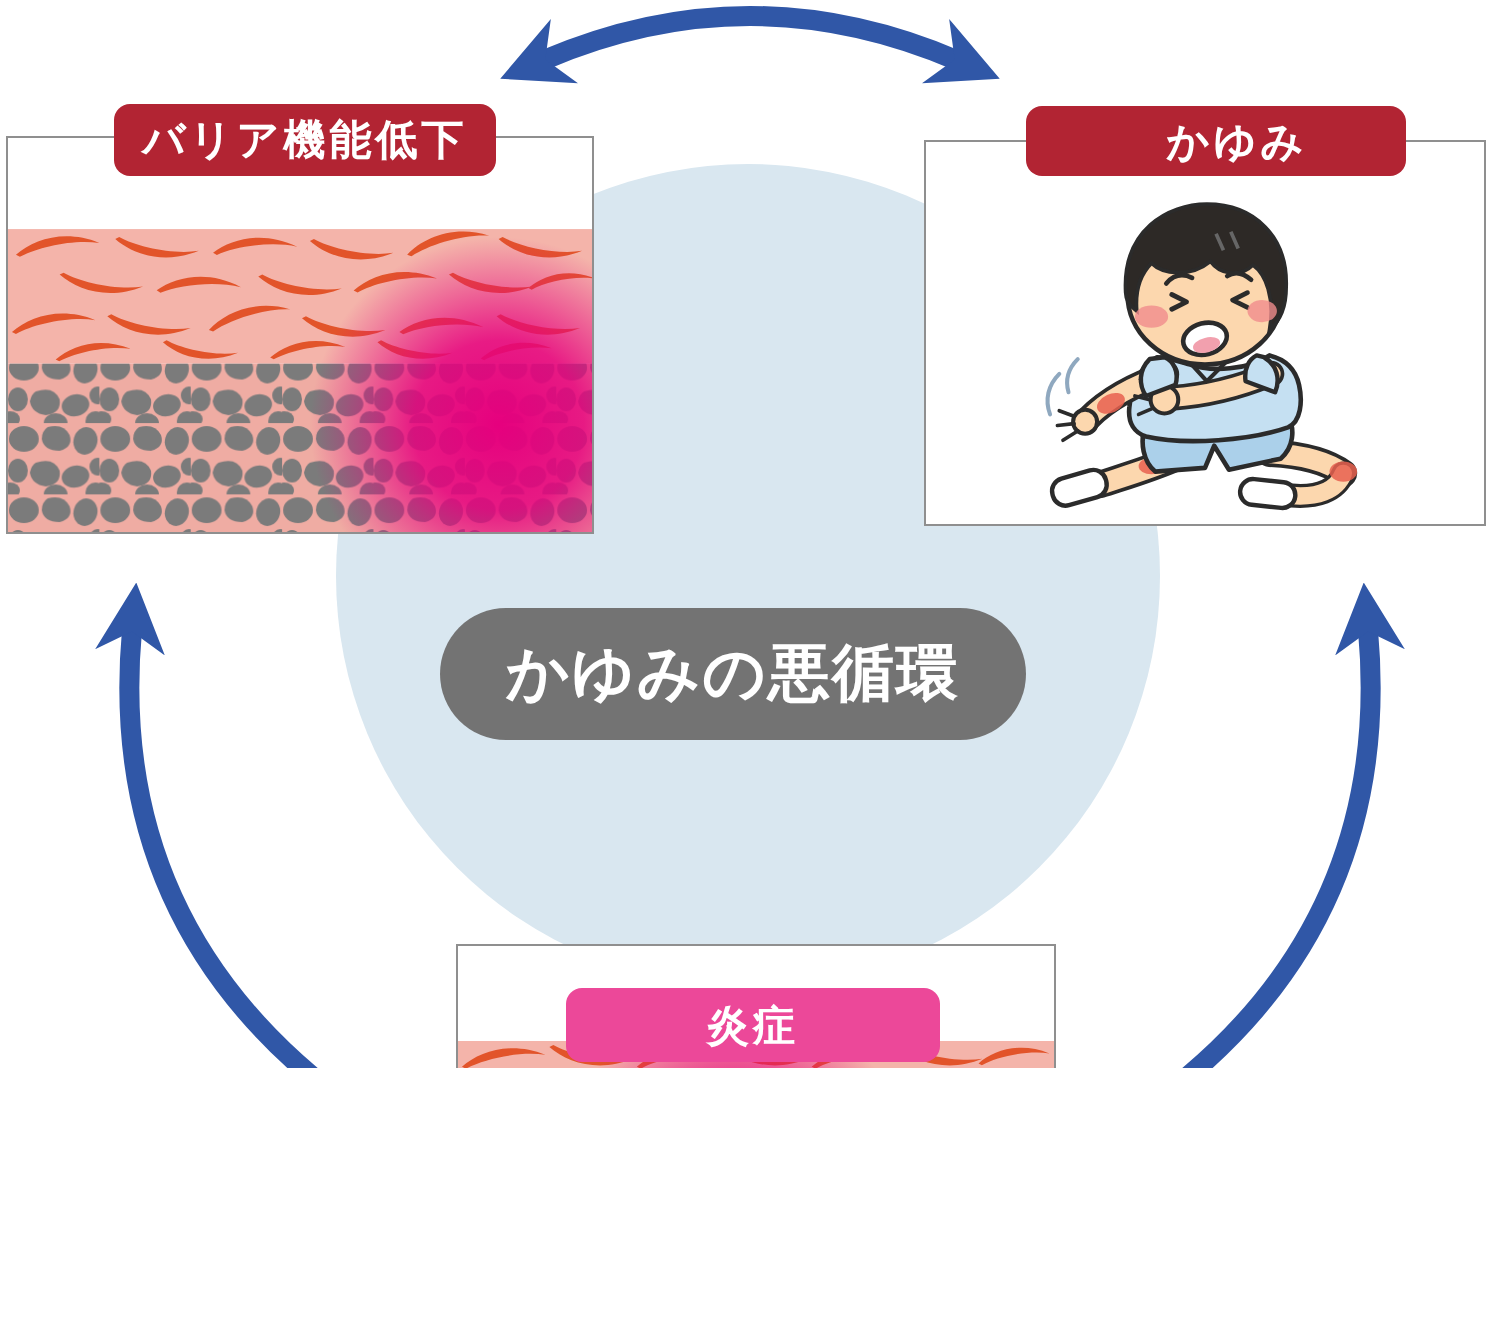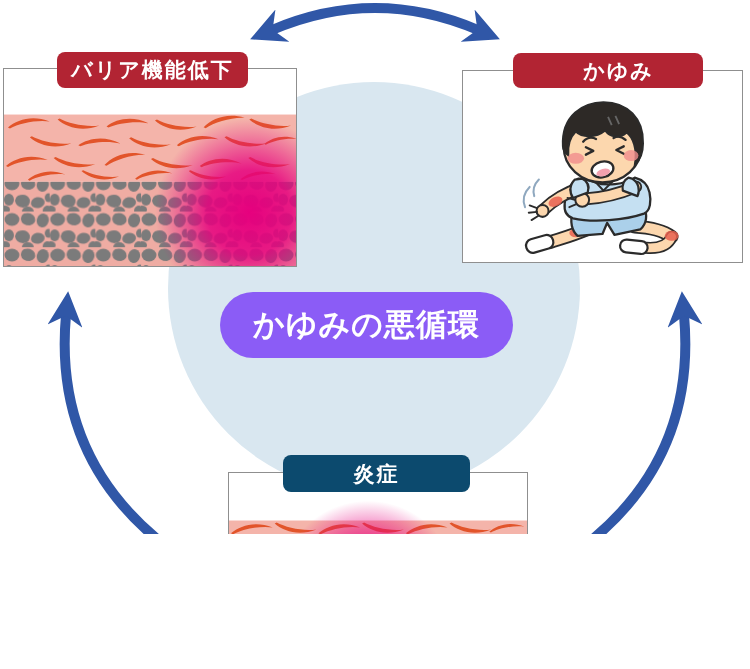--- a/index.html
+++ b/index.html
@@ -214,17 +214,17 @@
         <use href="#sw-b" transform="translate(178 93)"></use>
         <use href="#sw-b" transform="translate(222 105) scale(1,-1)"></use>
         <use href="#sw-b" transform="translate(260 93) scale(0.85)"></use>
       </g>
       <circle cx="140" cy="118" r="90" fill="url(#glow-b)"></circle>
     </svg>
   </div>
 
   <div class="badge badge-barrier" style="background: rgb(178, 36, 51);">バリア機能低下</div>
   <div class="badge badge-itch" style="background: rgb(178, 36, 51); padding-left: 21px;">かゆみ</div>
-  <div class="badge badge-inflammation" style="background: #0c4a6e;">炎症</div>
-
-  <div class="center-pill" style="background: #8b5cf6;">かゆみの悪循環</div>
+  <div class="badge badge-inflammation" style="background: #ec4899; margin-top: 39px;">炎症</div>
+
+  <div class="center-pill" style="background: #737373; margin-top: 12px;">かゆみの悪循環</div>
 
 </div>
 
 </body></html>

